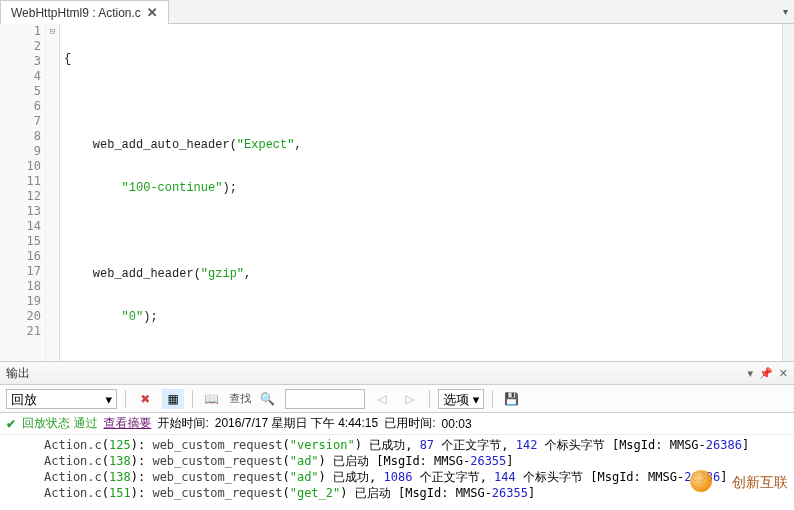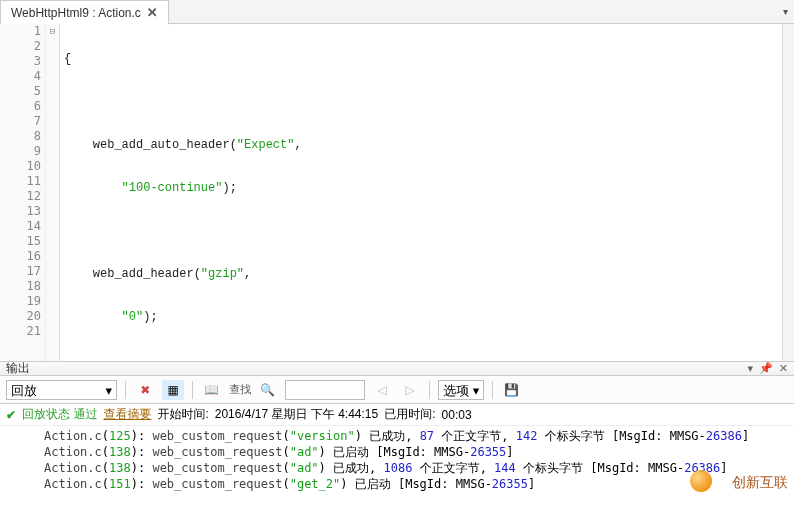--- a/index.html
+++ b/index.html
@@ -20,35 +20,35 @@
     .code-area { flex: 1; font-family: Consolas, "Courier New", monospace; font-size: 12px; padding-left: 4px; overflow: hidden; white-space: pre; }
     .code-line { height: 15px; line-height: 15px; }
     .scrollbar-v { position: absolute; right: 0; top: 0; bottom: 0; width: 12px; background: #f4f4f4; border-left: 1px solid #ddd; }
     
     .kw { color: #7f0055; font-weight: bold; }
     .fn { color: #222; }
     .str { color: #1a9e1a; }
     .br { color: #222; }
     .pun { color: #222; }
     
-    .panel-title { height: 15px; border-top: 1px solid #ccc; border-bottom: 1px solid #ccc; background: linear-gradient(#fafafa,#f0f0f0); display: flex; align-items: center; padding: 4px 6px; font-size: 12px; color: #333; }
+    .panel-title { height: 24px; border-top: 1px solid #ccc; border-bottom: 1px solid #ccc; background: linear-gradient(#fafafa,#f0f0f0); display: flex; align-items: center; padding: 4px 6px; font-size: 12px; color: #333; }
     .panel-title .title-text { flex: 1; }
     .panel-icon { margin-left: 6px; font-size: 11px; color: #666; cursor: pointer; }
     
     .toolbar { height: 28px; border-bottom: 1px solid #ccc; background: #fcfcfc; display: flex; align-items: center; padding: 0 6px; gap: 6px; }
     .combo { border: 1px solid #bbb; background: #fff; font-size: 13px; height: 20px; padding: 1px 4px; }
     .tool-btn { width: 22px; height: 20px; display: flex; align-items: center; justify-content: center; border: 1px solid transparent; cursor: pointer; font-size: 12px; }
     .tool-sep { width: 1px; height: 18px; background: #ccc; margin: 0 2px; }
     .search-input { border: 1px solid #bbb; height: 20px; width: 80px; padding: 0 4px; font-size: 11px; }
     .tool-label { font-size: 11px; color: #555; }
     
     .output-header { height: 22px; padding: 2px 6px; display: flex; align-items: center; font-size: 12px; border-bottom: 1px solid #eee; gap: 6px; }
     .status-icon { color: #2a9e2a; font-weight: bold; }
     .status-pass { color: #2a9e2a; }
-    .status-link { color: #a16207; text-decoration: underline; cursor: pointer; }
+    .status-link { color: #701a75; text-decoration: underline; cursor: pointer; }
     
     .output-log { font-family: Consolas, monospace; font-size: 12px; padding: 2px 6px; line-height: 16px; height: 72px; overflow: hidden; }
     .log-line { white-space: nowrap; margin-left: 38px; }
     .c-green { color: #1a9e1a; }
     .c-blue { color: #2222cc; }
     .c-gray { color: #444; }
     
     .watermark { position: absolute; right: 6px; bottom: 18px; pointer-events: none; opacity: 0.9; display: flex; align-items: flex-end; gap: 20px; font-size: 14px; color: #a04300; }
     .watermark .orb { width: 22px; height: 22px; border-radius: 50%; background: radial-gradient(circle at 35% 35%, #ffd37a, #f08a00 70%); }
   </style>
@@ -159,21 +159,21 @@
   <span class="combo"><span>选项</span>&nbsp;▾</span>
   <span class="tool-sep"></span>
   <span class="tool-btn" style="color:#2a6">💾</span>
 </div>
 
 <div class="output-header">
   <span class="status-icon">✔</span>
   <span class="status-pass"><span>回放状态</span> <span>通过</span></span>
   <span class="status-link">查看摘要</span>
   <span>开始时间:</span>
-  <span>2016/4/17 星期日 下午 4:44:15</span>
+  <span>2016/7/17 星期日 下午 4:44:15</span>
   <span>已用时间:</span>
   <span>00:03</span>
 </div>
 
 <div class="output-log" id="output-log">
     <div class="log-line"><span class="c-gray">Action.c</span>(<span class="c-green">125</span>): <span class="c-gray">web_custom_request</span>(<span class="c-green">"version"</span>) 已成功, <span class="c-blue">87</span> 个正文字节, <span class="c-blue">142</span> 个标头字节     [MsgId: MMSG-<span class="c-blue">26386</span>]</div>
     <div class="log-line"><span class="c-gray">Action.c</span>(<span class="c-green">138</span>): <span class="c-gray">web_custom_request</span>(<span class="c-green">"ad"</span>) 已启动     [MsgId: MMSG-<span class="c-blue">26355</span>]</div>
     <div class="log-line"><span class="c-gray">Action.c</span>(<span class="c-green">138</span>): <span class="c-gray">web_custom_request</span>(<span class="c-green">"ad"</span>) 已成功, <span class="c-blue">1086</span> 个正文字节, <span class="c-blue">144</span> 个标头字节     [MsgId: MMSG-<span class="c-blue">26386</span>]</div>
     <div class="log-line"><span class="c-gray">Action.c</span>(<span class="c-green">151</span>): <span class="c-gray">web_custom_request</span>(<span class="c-green">"get_2"</span>) 已启动     [MsgId: MMSG-<span class="c-blue">26355</span>]</div>
   </div>

